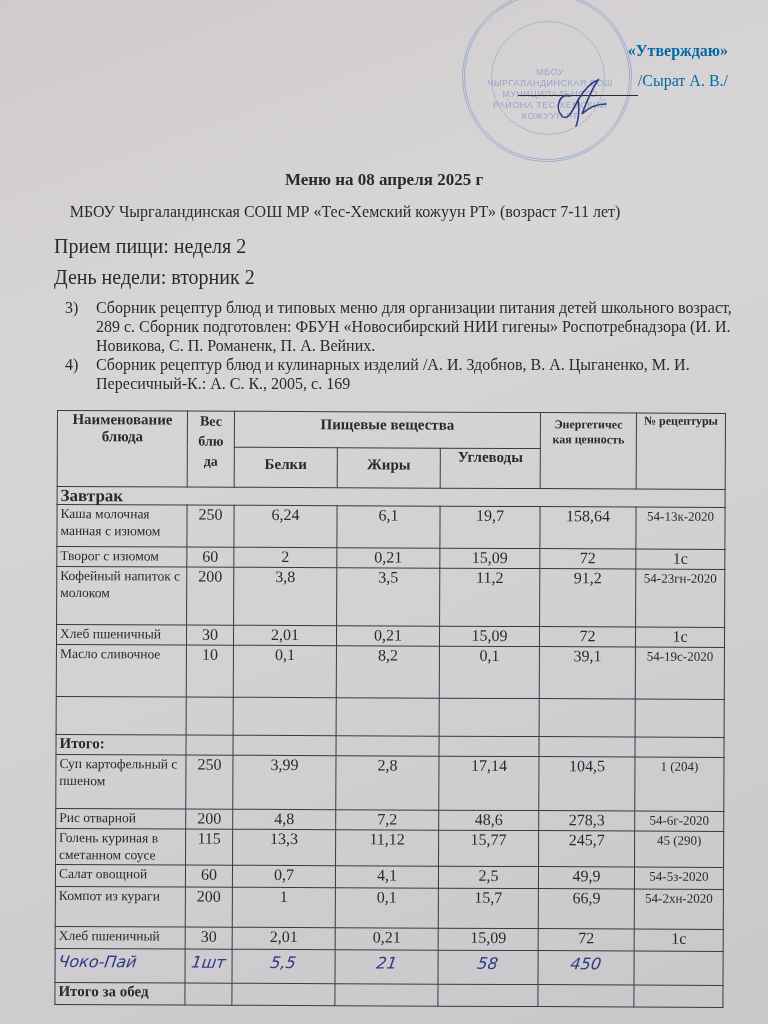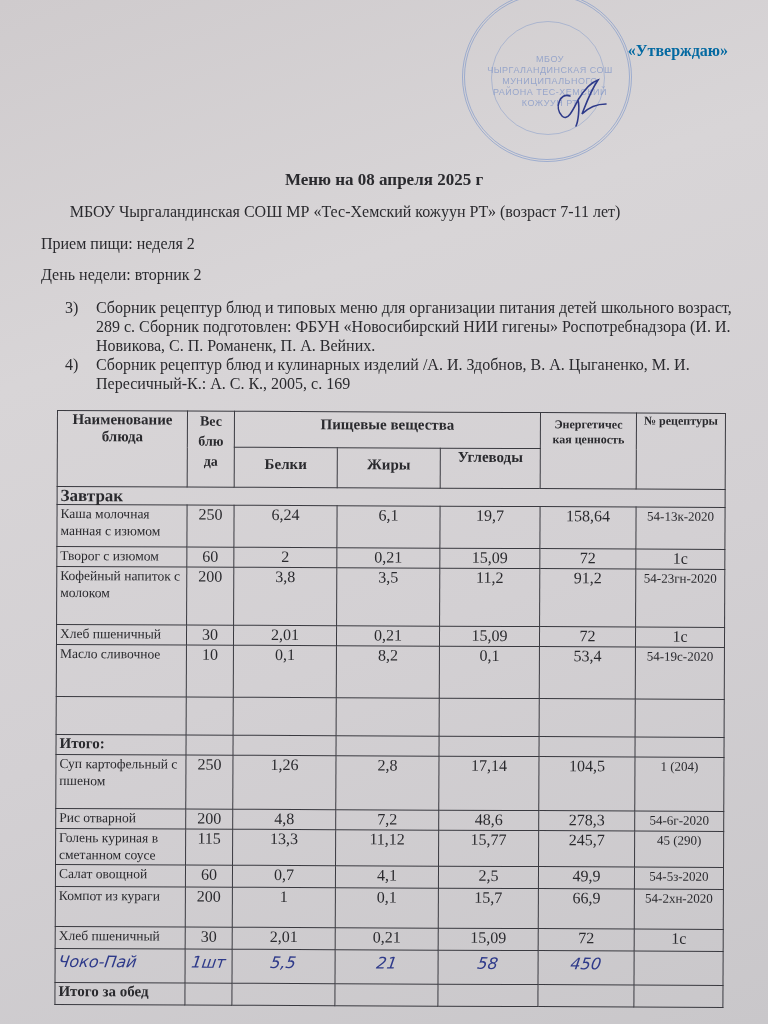--- a/index.html
+++ b/index.html
@@ -30,21 +30,21 @@
       left: 26px;
       top: 26px;
       width: 112px;
       height: 112px;
       border-radius: 50%;
       border: 1px solid rgba(110, 140, 200, 0.4);
     }
     .stamp-text {
       position: absolute;
       left: 20px;
-      top: 59px;
+      top: 72px;
       width: 130px;
       text-align: center;
       font-family: "Liberation Sans", sans-serif;
       font-size: 9px;
       line-height: 11px;
       color: rgba(100, 130, 195, 0.55);
       letter-spacing: 0.5px;
     }
     .signature {
       position: absolute;
@@ -83,22 +83,22 @@
     .org {
       position: absolute;
       left: 0;
       width: 690px;
       top: 203px;
       text-align: center;
       font-size: 16px;
     }
     .meta {
       position: absolute;
-      left: 41px;
-      font-size: 16px;
+      left: 54px;
+      font-size: 20px;
     }
     .sources {
       position: absolute;
       left: 65px;
       top: 298px;
       width: 680px;
       font-size: 16px;
       line-height: 19px;
     }
     .src-item {
@@ -178,20 +178,21 @@
     <div>МБОУ</div>
     <div>ЧЫРГАЛАНДИНСКАЯ СОШ</div>
     <div>МУНИЦИПАЛЬНОГО</div>
     <div>РАЙОНА ТЕС-ХЕМСКИЙ</div>
     <div>КОЖУУН РТ</div>
   </div>
 </div>
 
 <div class="approve">
   <div class="bold">«Утверждаю»</div>
+  <div><span class="sigline"></span><span>/Сырат А. В./</span></div>
 </div>
 
 <svg class="signature" viewBox="0 0 60 50">
   <path d="M22 18 C12 14, 6 30, 14 38 C20 44, 26 30, 30 22 C32 30, 30 44, 28 48 M30 22 C36 12, 44 4, 50 2 C42 14, 38 26, 34 36 C40 30, 48 26, 58 26" fill="none" stroke="#2e3a8a" stroke-width="1.6" stroke-linecap="round"></path>
 </svg>
 
 <div class="title">Меню на 08 апреля 2025 г</div>
 <div class="org">МБОУ Чыргаландинская СОШ МР «Тес-Хемский кожуун РТ» (возраст 7-11 лет)</div>
 <div class="meta" style="top:235px">Прием пищи: неделя 2</div>
 <div class="meta" style="top:266px">День недели: вторник 2</div>
@@ -270,21 +271,21 @@
         <td class="num-cell">15,09</td>
         <td class="num-cell">72</td>
         <td class="code-cell">1с</td>
       </tr>
       <tr style="height: 52px;">
         <td class="name-cell">Масло сливочное</td>
         <td class="num-cell">10</td>
         <td class="num-cell">0,1</td>
         <td class="num-cell">8,2</td>
         <td class="num-cell">0,1</td>
-        <td class="num-cell">53,4</td>
+        <td class="num-cell">39,1</td>
         <td class="code-cell code-small">54-19с-2020</td>
       </tr>
       <tr style="height: 38px;">
         <td></td>
         <td></td>
         <td></td>
         <td></td>
         <td></td>
         <td></td>
         <td></td>
@@ -294,21 +295,21 @@
         <td></td>
         <td></td>
         <td></td>
         <td></td>
         <td></td>
         <td></td>
       </tr>
       <tr style="height: 54px;">
         <td class="name-cell">Суп картофельный с пшеном</td>
         <td class="num-cell">250</td>
-        <td class="num-cell">1,26</td>
+        <td class="num-cell">3,99</td>
         <td class="num-cell">2,8</td>
         <td class="num-cell">17,14</td>
         <td class="num-cell">104,5</td>
         <td class="code-cell code-small">1 (204)</td>
       </tr>
       <tr style="height: 20px;">
         <td class="name-cell">Рис отварной</td>
         <td class="num-cell">200</td>
         <td class="num-cell">4,8</td>
         <td class="num-cell">7,2</td>

